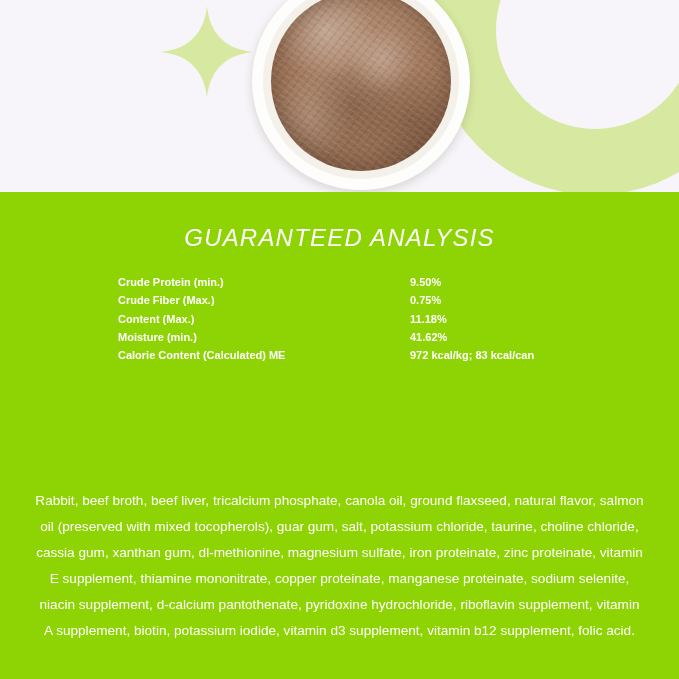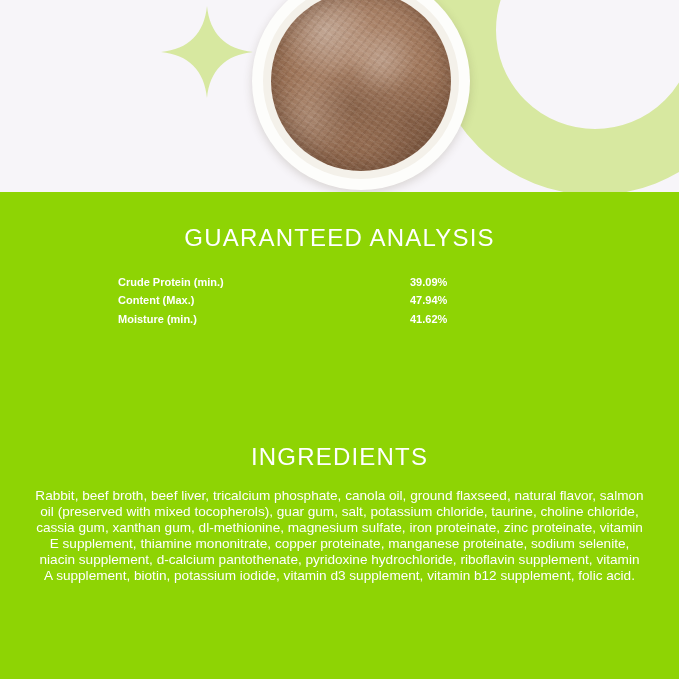--- a/index.html
+++ b/index.html
@@ -121,20 +121,21 @@
     font-weight: 400;
     letter-spacing: 1.2px;
     margin: 0;
   }
 
   .ga-heading {
     position: absolute;
     left: 0;
     top: 32px;
     width: 679px;
+    font-style: italic;
   }
 
   
   .ga-table {
     position: absolute;
     left: 118px;
     top: 81px;
     width: 500px;
     border-collapse: collapse;
   }
@@ -158,21 +159,21 @@
     width: 679px;
   }
 
   .ing-body {
     position: absolute;
     left: 34px;
     top: 296px;
     width: 611px;
     color: #ffffff;
     font-size: 13.6px;
-    line-height: 16px;
+    line-height: 26px;
     text-align: center;
     margin: 0;
   }
 </style>
 </head>
 <body>
 
 <div class="label-card">
 
   <div class="hero">
@@ -193,32 +194,39 @@
   </div>
 
   <div class="panel">
 
     <h2 class="section-heading ga-heading">GUARANTEED ANALYSIS</h2>
 
     <table class="ga-table">
       <tbody>
         <tr>
           <td class="ga-label">Crude Protein (min.)</td>
-          <td class="ga-value">39.09%</td>
+          <td class="ga-value">9.50%</td>
+        </tr>
+        <tr>
+          <td class="ga-label">Crude Fiber (Max.)</td>
+          <td class="ga-value">0.75%</td>
         </tr>
         <tr>
           <td class="ga-label">Content (Max.)</td>
-          <td class="ga-value">47.94%</td>
+          <td class="ga-value">11.18%</td>
         </tr>
         <tr>
           <td class="ga-label">Moisture (min.)</td>
           <td class="ga-value">41.62%</td>
         </tr>
+        <tr>
+          <td class="ga-label">Calorie Content (Calculated) ME</td>
+          <td class="ga-value">972 kcal/kg; 83 kcal/can</td>
+        </tr>
       </tbody>
     </table>
 
-    <h2 class="section-heading ing-heading">INGREDIENTS</h2>
 
     <p class="ing-body">Rabbit, beef broth, beef liver, tricalcium phosphate, canola oil, ground flaxseed,  natural flavor,  salmon oil (preserved with mixed tocopherols), guar gum, salt, potassium chloride, taurine, choline chloride, cassia gum, xanthan gum, dl-methionine, magnesium sulfate, iron proteinate, zinc proteinate, vitamin E supplement, thiamine mononitrate, copper proteinate, manganese proteinate, sodium selenite, niacin supplement, d-calcium pantothenate, pyridoxine hydrochloride, riboflavin supplement, vitamin A supplement, biotin, potassium iodide, vitamin d3 supplement, vitamin b12 supplement, folic acid.</p>
 
   </div>
 
 </div>
 
 </body></html>

